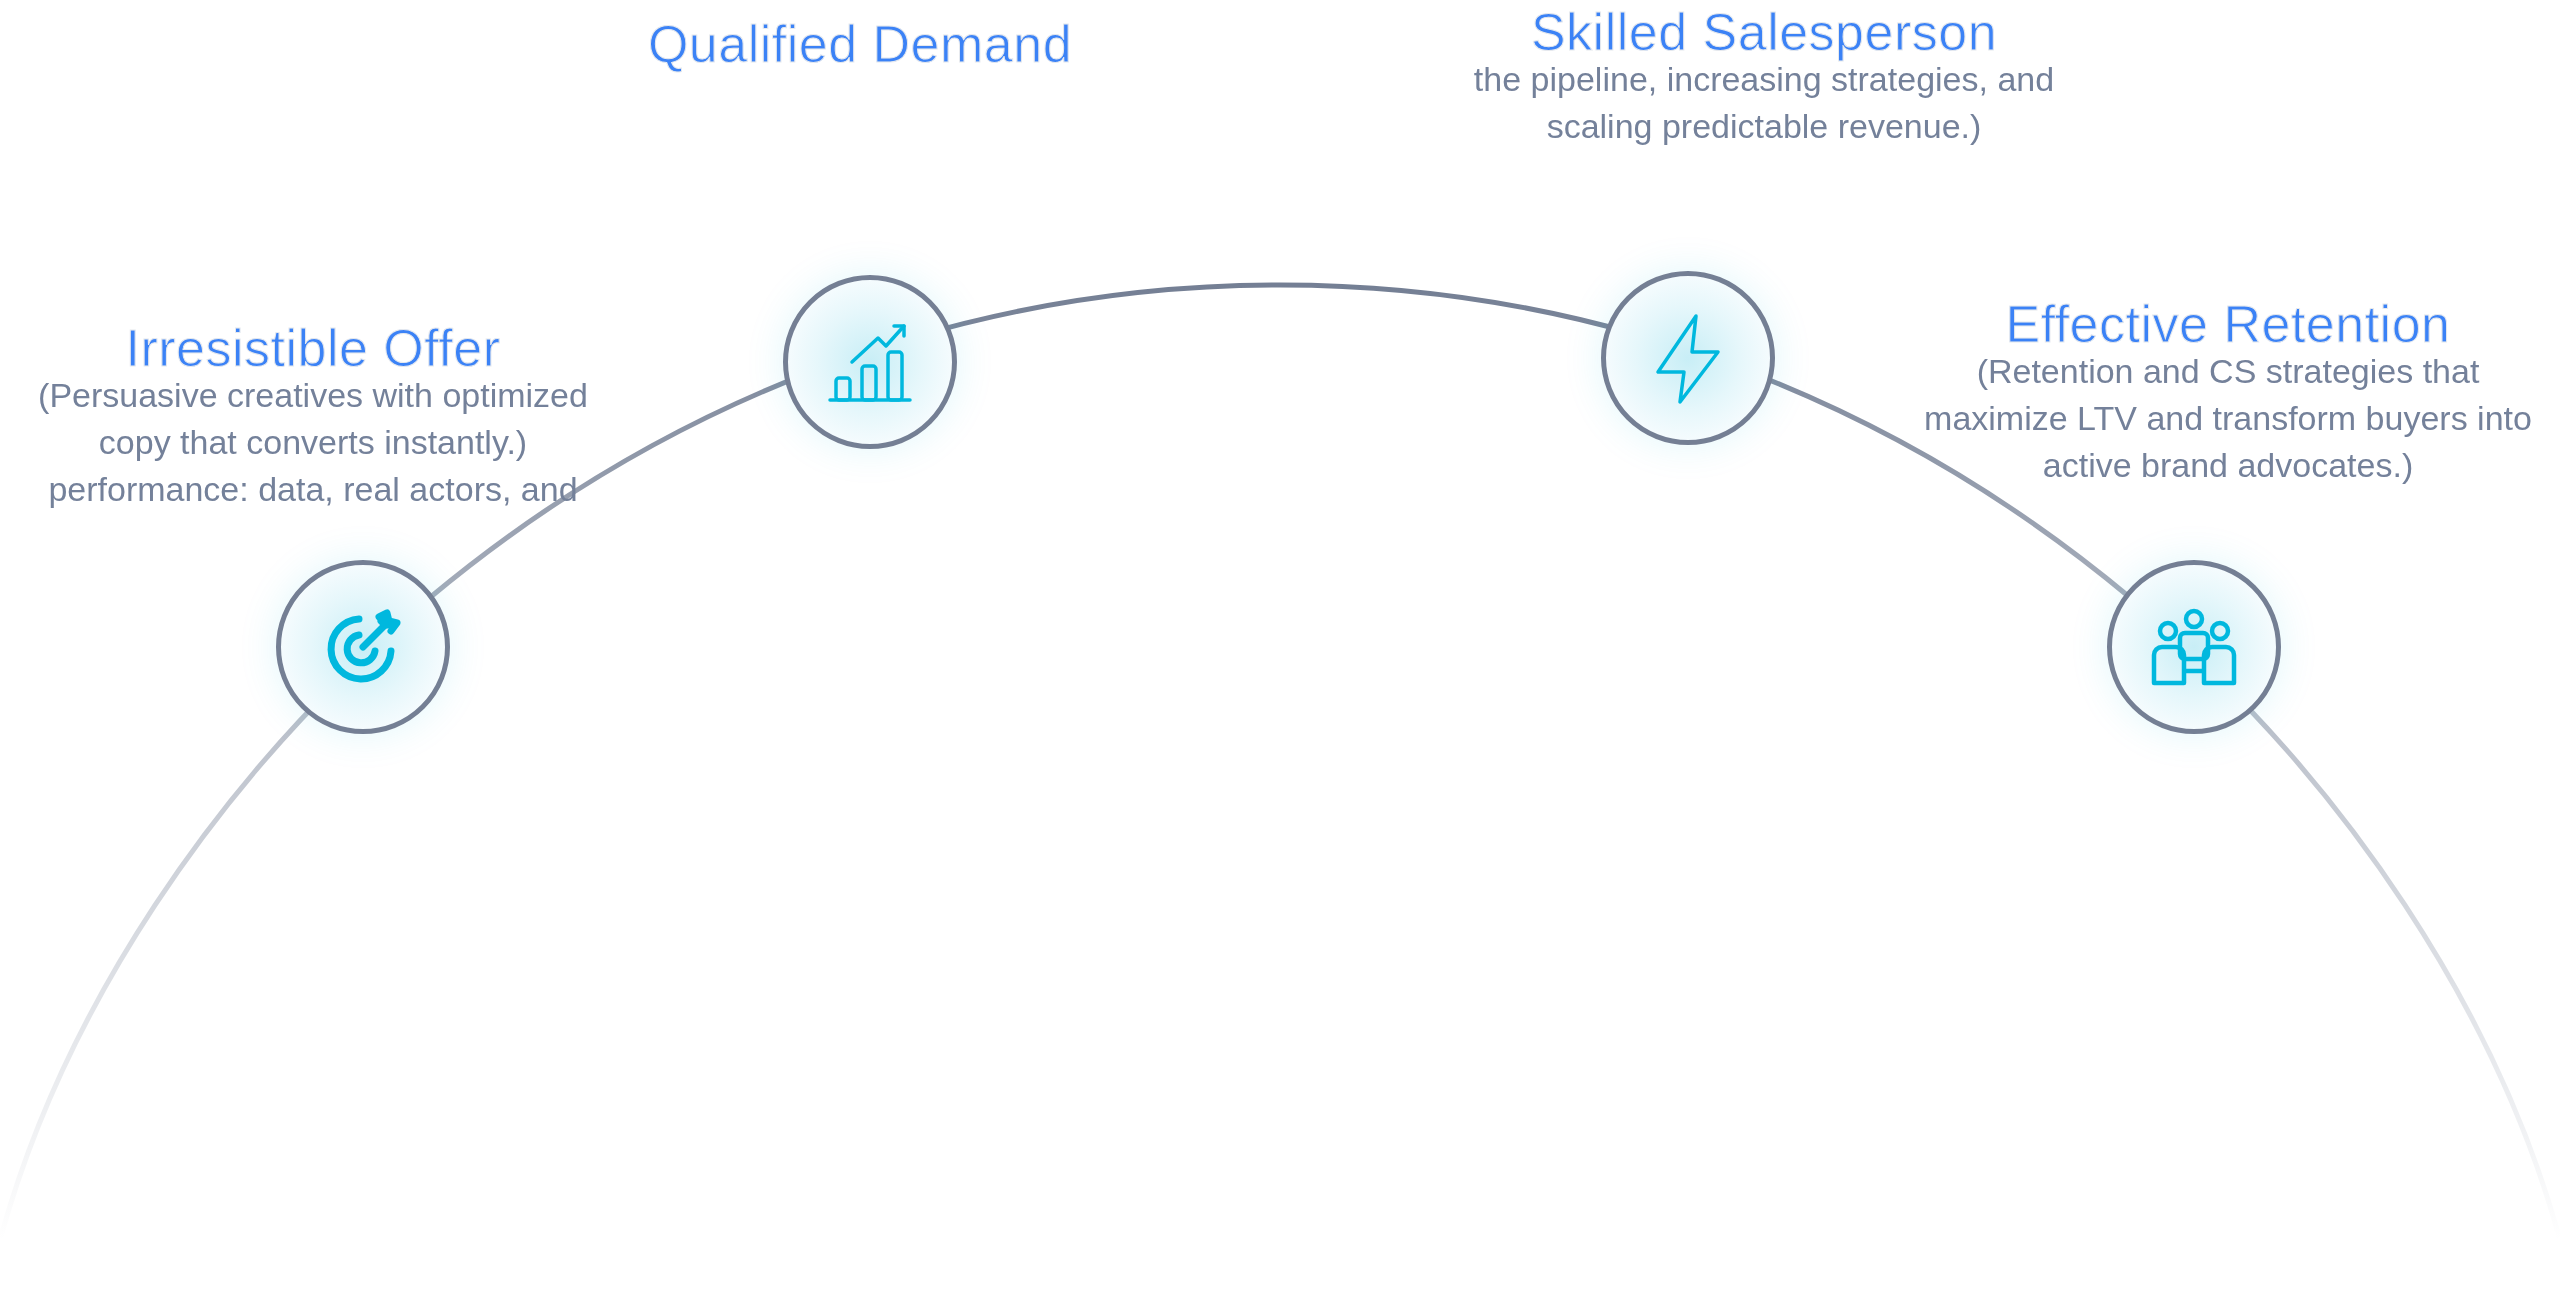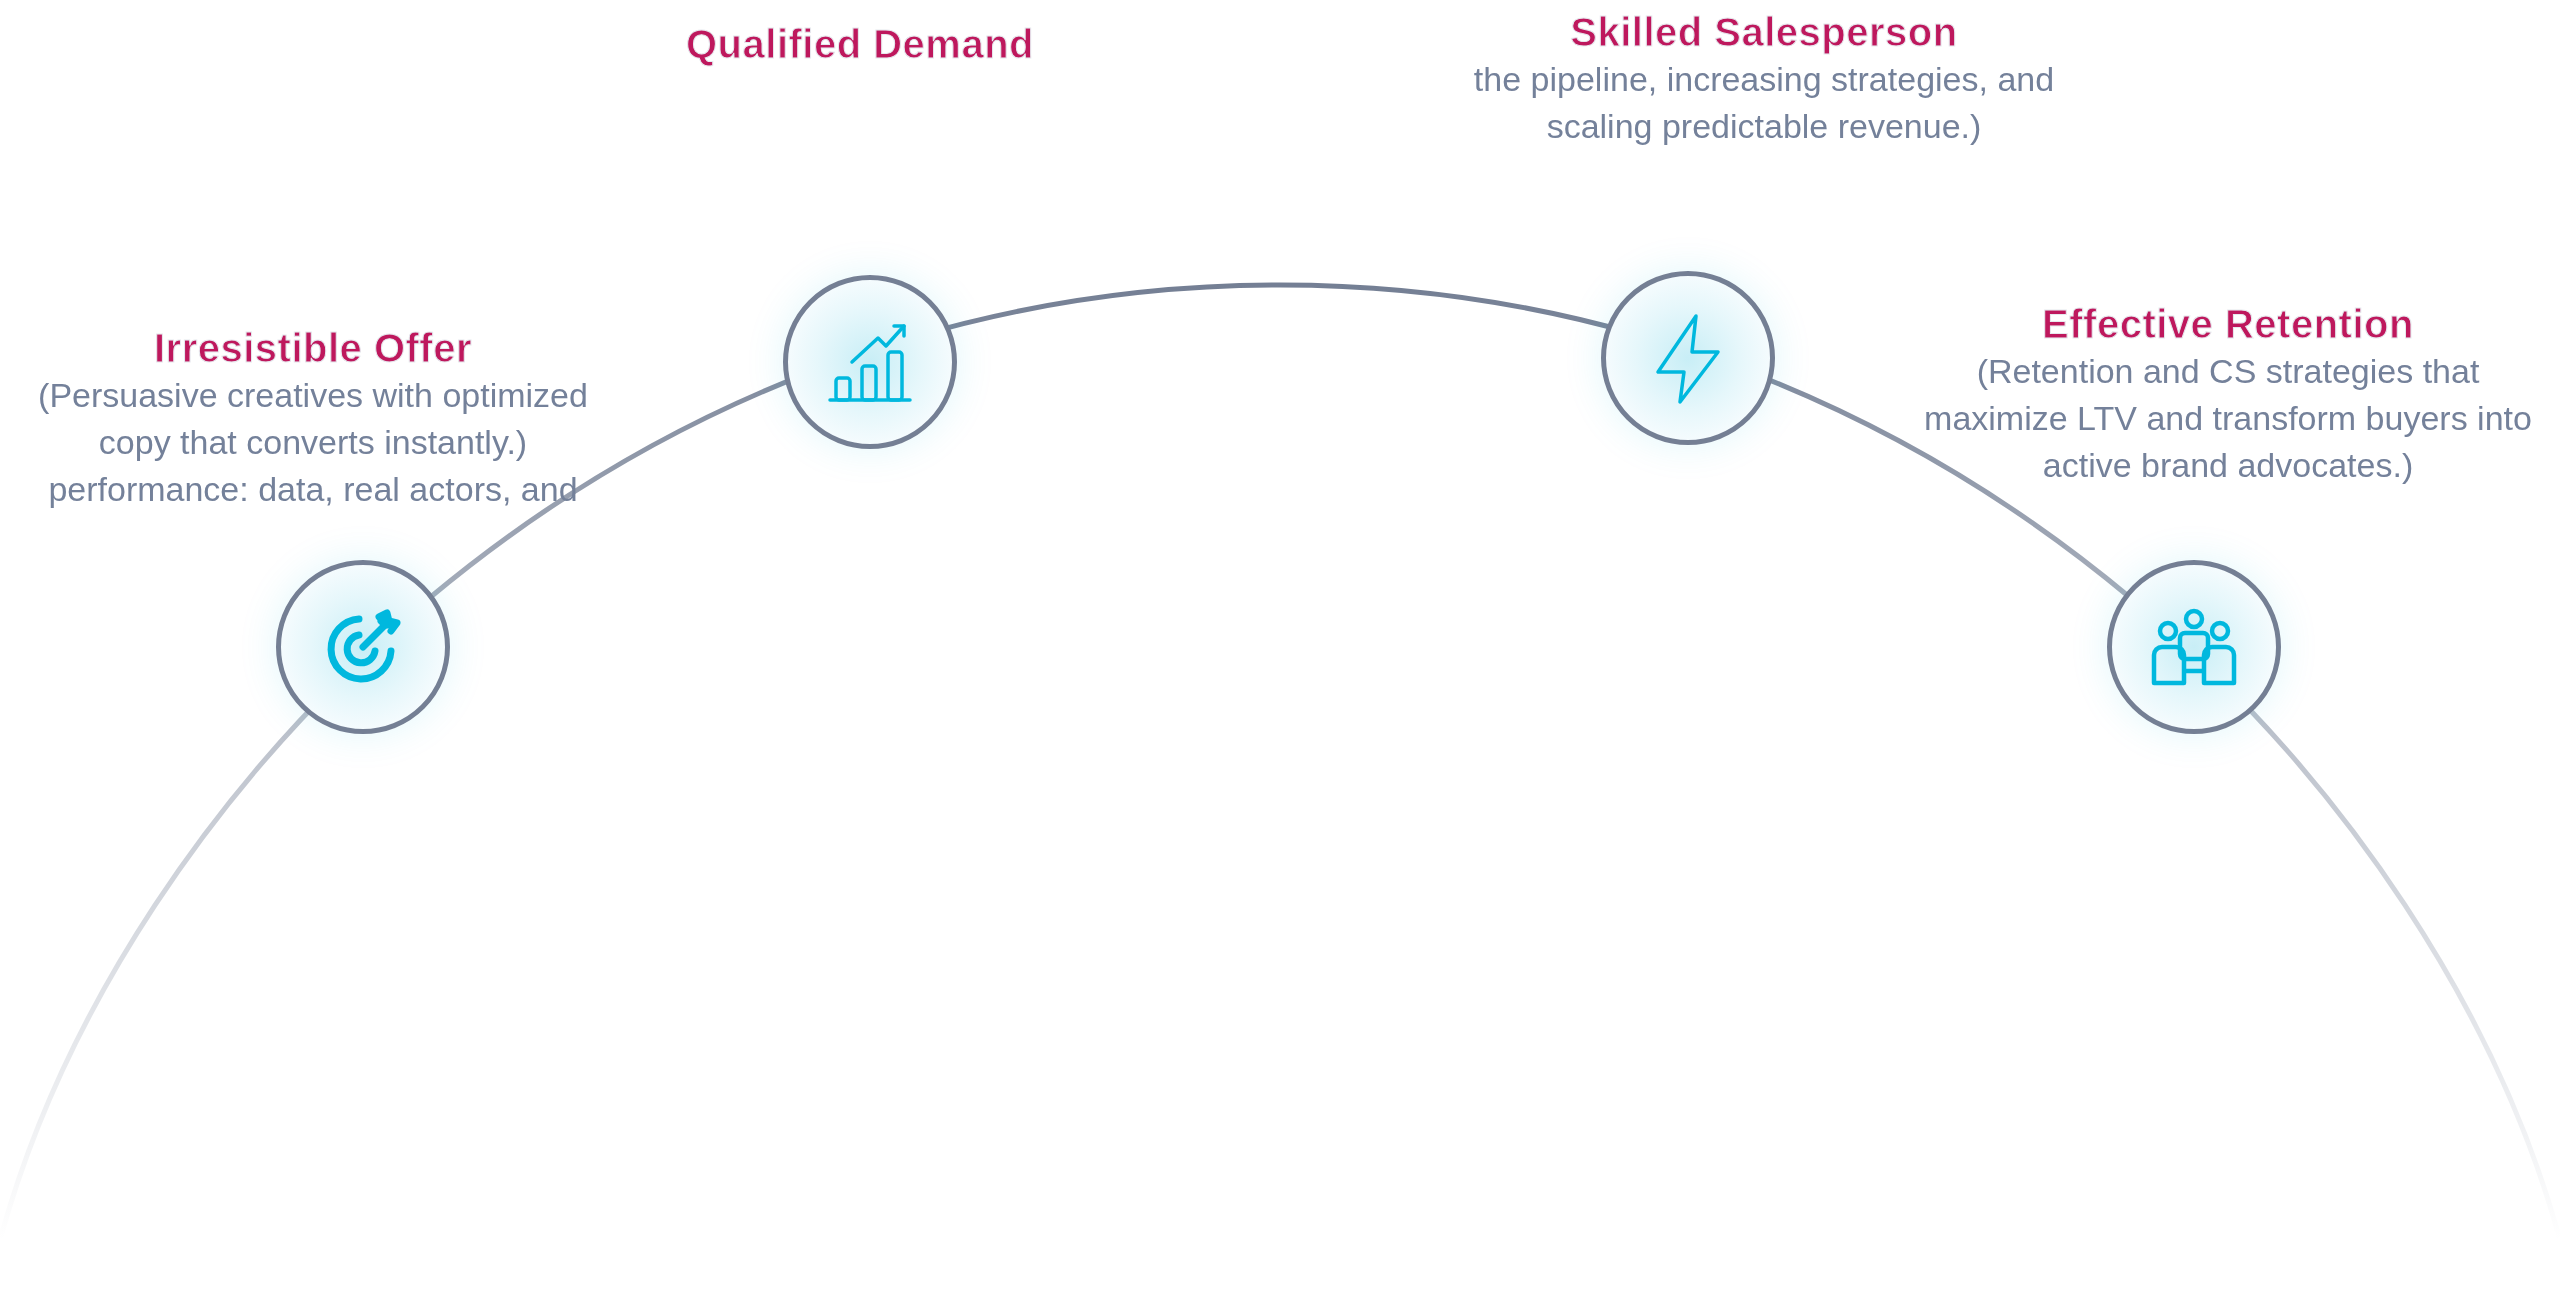--- a/index.html
+++ b/index.html
@@ -1,20 +1,20 @@
 <!DOCTYPE html>
 <html><head>
 <meta charset="utf-8">
 <style>
   html, body { margin:0; padding:0; background:#ffffff; }
   body { width:2560px; height:1314px; position:relative; overflow:hidden;
          font-family:"Liberation Sans", sans-serif; }
   #arc-svg { position:absolute; left:0; top:0; width:2560px; height:1314px; }
   .step { position:absolute; text-align:center; transform:translateX(-50%); }
-  .step-title { font-size:40px; font-weight:700; color:#be185d;
+  .step-title { font-size:52px; font-weight:400; color:#3b82f6;
                 -webkit-text-stroke:1px #e6e9ee; line-height:48px; letter-spacing:0.5px; }
   .step-desc { font-size:34px; color:#74819a; line-height:47px; white-space:nowrap; }
   .node { position:absolute; width:174px; height:174px; border-radius:50%;
           border:5px solid #747f94; box-sizing:border-box;
           background: radial-gradient(circle, #c8eef6 0%, #e6f7fb 45%, #f7fcfe 75%, #ffffff 100%);
           transform:translate(-50%,-50%); display:flex; align-items:center; justify-content:center;
           box-shadow: 0 0 40px rgba(0,188,226,0.12); }
   .node svg { width:96px; height:96px; }
 </style>
 </head>

